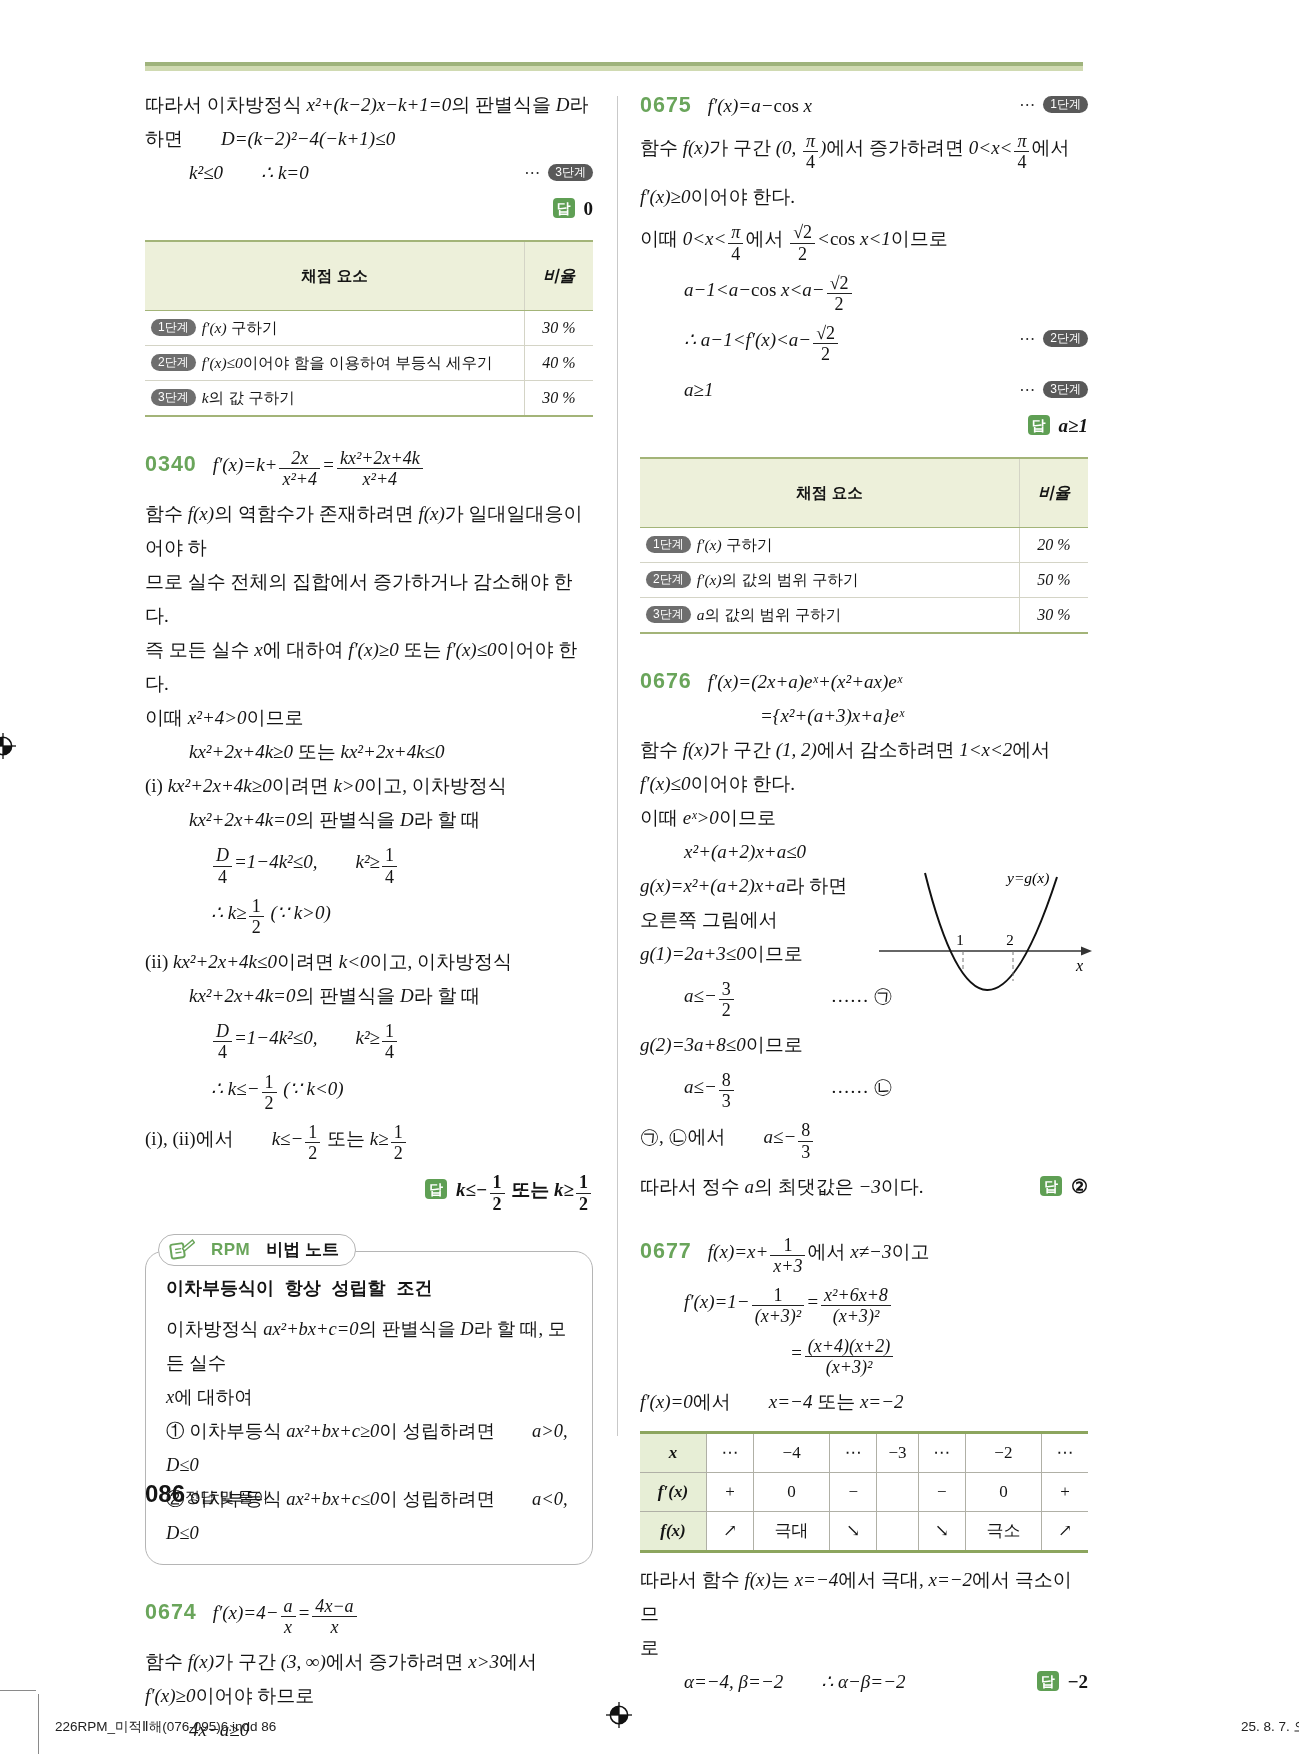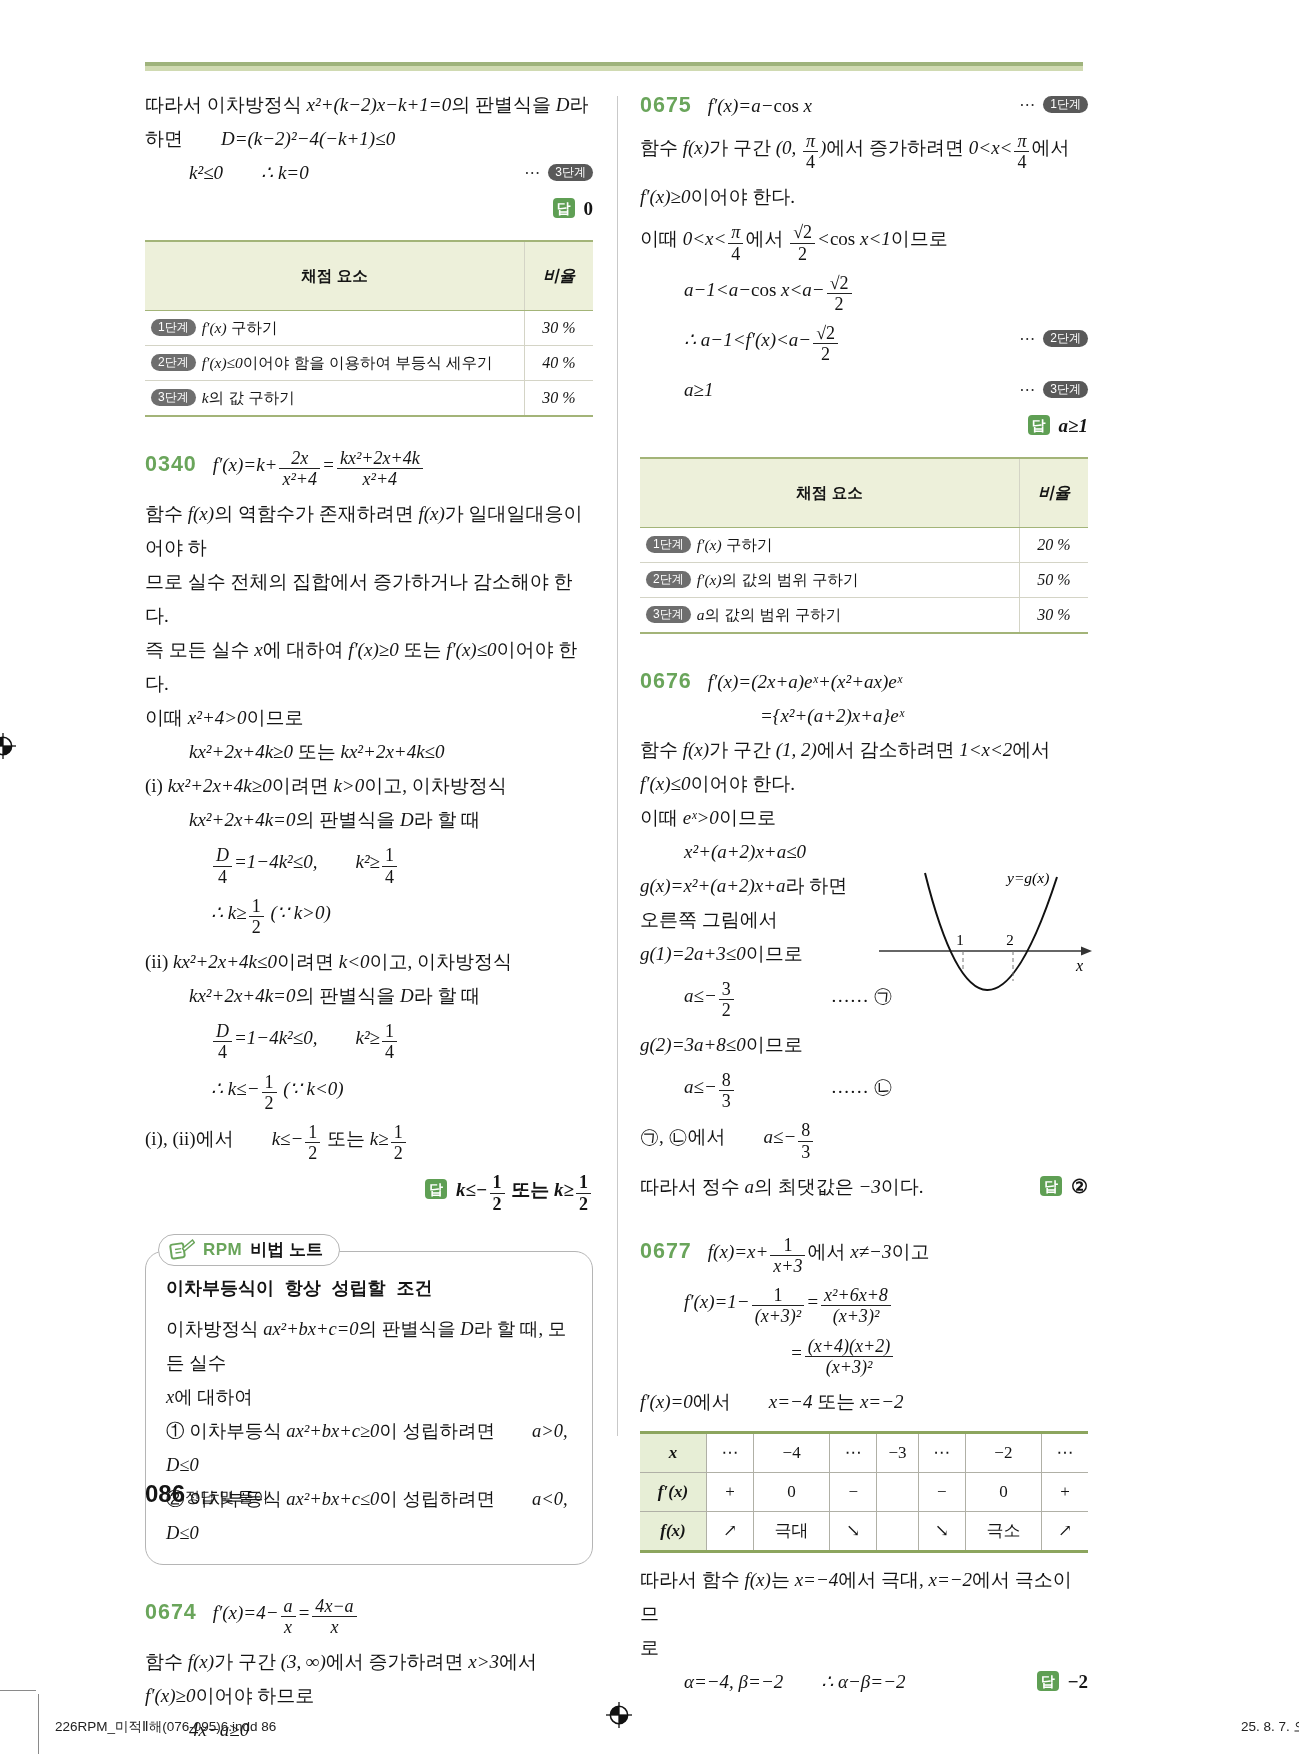--- a/index.html
+++ b/index.html
@@ -35,21 +35,21 @@
           font-family:"Liberation Sans","DejaVu Sans",sans-serif;font-size:15.5px;line-height:22px;}
   .gtable thead td{background:#edf0da;font-weight:bold;text-align:center;padding:23px 0;border-bottom:1.5px solid #a3b478;font-style:normal;margin-top:17px;}
   .gtable tbody td{padding:6px 6px;border-top:1px solid #d4d4c6;margin-top:34px;}
   .gtable tbody tr:first-child td{border-top:none;}
   .gtable td.pct{width:56px;text-align:center;border-left:1px solid #d4d4c6;
                  font-family:"Liberation Serif","DejaVu Serif",serif;font-style:italic;font-size:16px;}
   .gtable .step{background:#6e6e6e;margin-right:6px;}
   .note{border:1.6px solid #b5b5b5;border-radius:18px;margin:36px 0 10px;padding:20px 20px 14px;position:relative;font-size:18.5px;}
   .notetab{position:absolute;top:-18px;left:12px;background:#fff;border:1.6px solid #b5b5b5;
            border-radius:16px;padding:2px 16px 2px 10px;font-family:"Liberation Sans","DejaVu Sans",sans-serif;
-           font-weight:bold;font-size:17px;line-height:26px;display:flex;align-items:center;gap:8px;}
+           font-weight:bold;font-size:17px;line-height:26px;display:flex;align-items:center;gap:16px;}
   .notetab .rpm{color:#6aa55b;letter-spacing:0.5px;}
   .notetitle{font-family:Liberation Mono, monospace;font-weight:bold;font-size:18px;margin-bottom:6px;}
   .vtable{width:100%;border-collapse:collapse;text-align:center;margin:12px 0 10px;
           border-top:3px solid #8ca55e;border-bottom:3px solid #8ca55e;font-size:17px;line-height:24px;}
   .vtable td{border:1px solid #b0b0a6;padding:7px 0;}
   .vtable td:first-child{background:#e7eed6;font-weight:bold;width:66px;border-left:none;}
   .vtable td:last-child{border-right:none;}
   .vtable tr:first-child td{border-top:none;}
   .vtable tr:last-child td{border-bottom:none;}
   .vtable td:nth-child(even){width:46px;}
@@ -197,21 +197,21 @@
       <tr>
         <td><span class="step">3단계</span><span><i class="m">a</i>의 값의 범위 구하기</span></td>
         <td class="pct">30 %</td>
       </tr>
     </tbody>
   </table>
 
   <div class="ln phead">
     <span class="pnum">0676</span><span><i class="m">f′(x)=(2x+a)eˣ+(x²+ax)eˣ</i></span>
   </div>
-  <div class="ln" style="padding-left:120px;"><i class="m">={x²+(a+2)x+a}eˣ</i></div>
+  <div class="ln" style="padding-left:120px;"><i class="m">={x²+(a+3)x+a}eˣ</i></div>
   <div class="ln">함수 <i class="m">f(x)</i>가 구간 <i class="m">(1, 2)</i>에서 감소하려면 <i class="m">1&lt;x&lt;2</i>에서</div>
   <div class="ln"><i class="m">f′(x)≤0</i>이어야 한다.</div>
   <div class="ln">이때 <i class="m">eˣ&gt;0</i>이므로</div>
   <div class="ln ind"><i class="m">x²+(a+2)x+a≤0</i></div>
 
   <div class="rel">
     <svg class="gsvg" width="225" height="158" viewBox="0 0 225 158">
       <line x1="6" y1="84" x2="212" y2="84" stroke="#333" stroke-width="1.3"></line>
       <polygon points="219,84 208,79.5 208,88.5" fill="#333"></polygon>
       <text x="203" y="104" font-size="16" font-style="italic">x</text>

